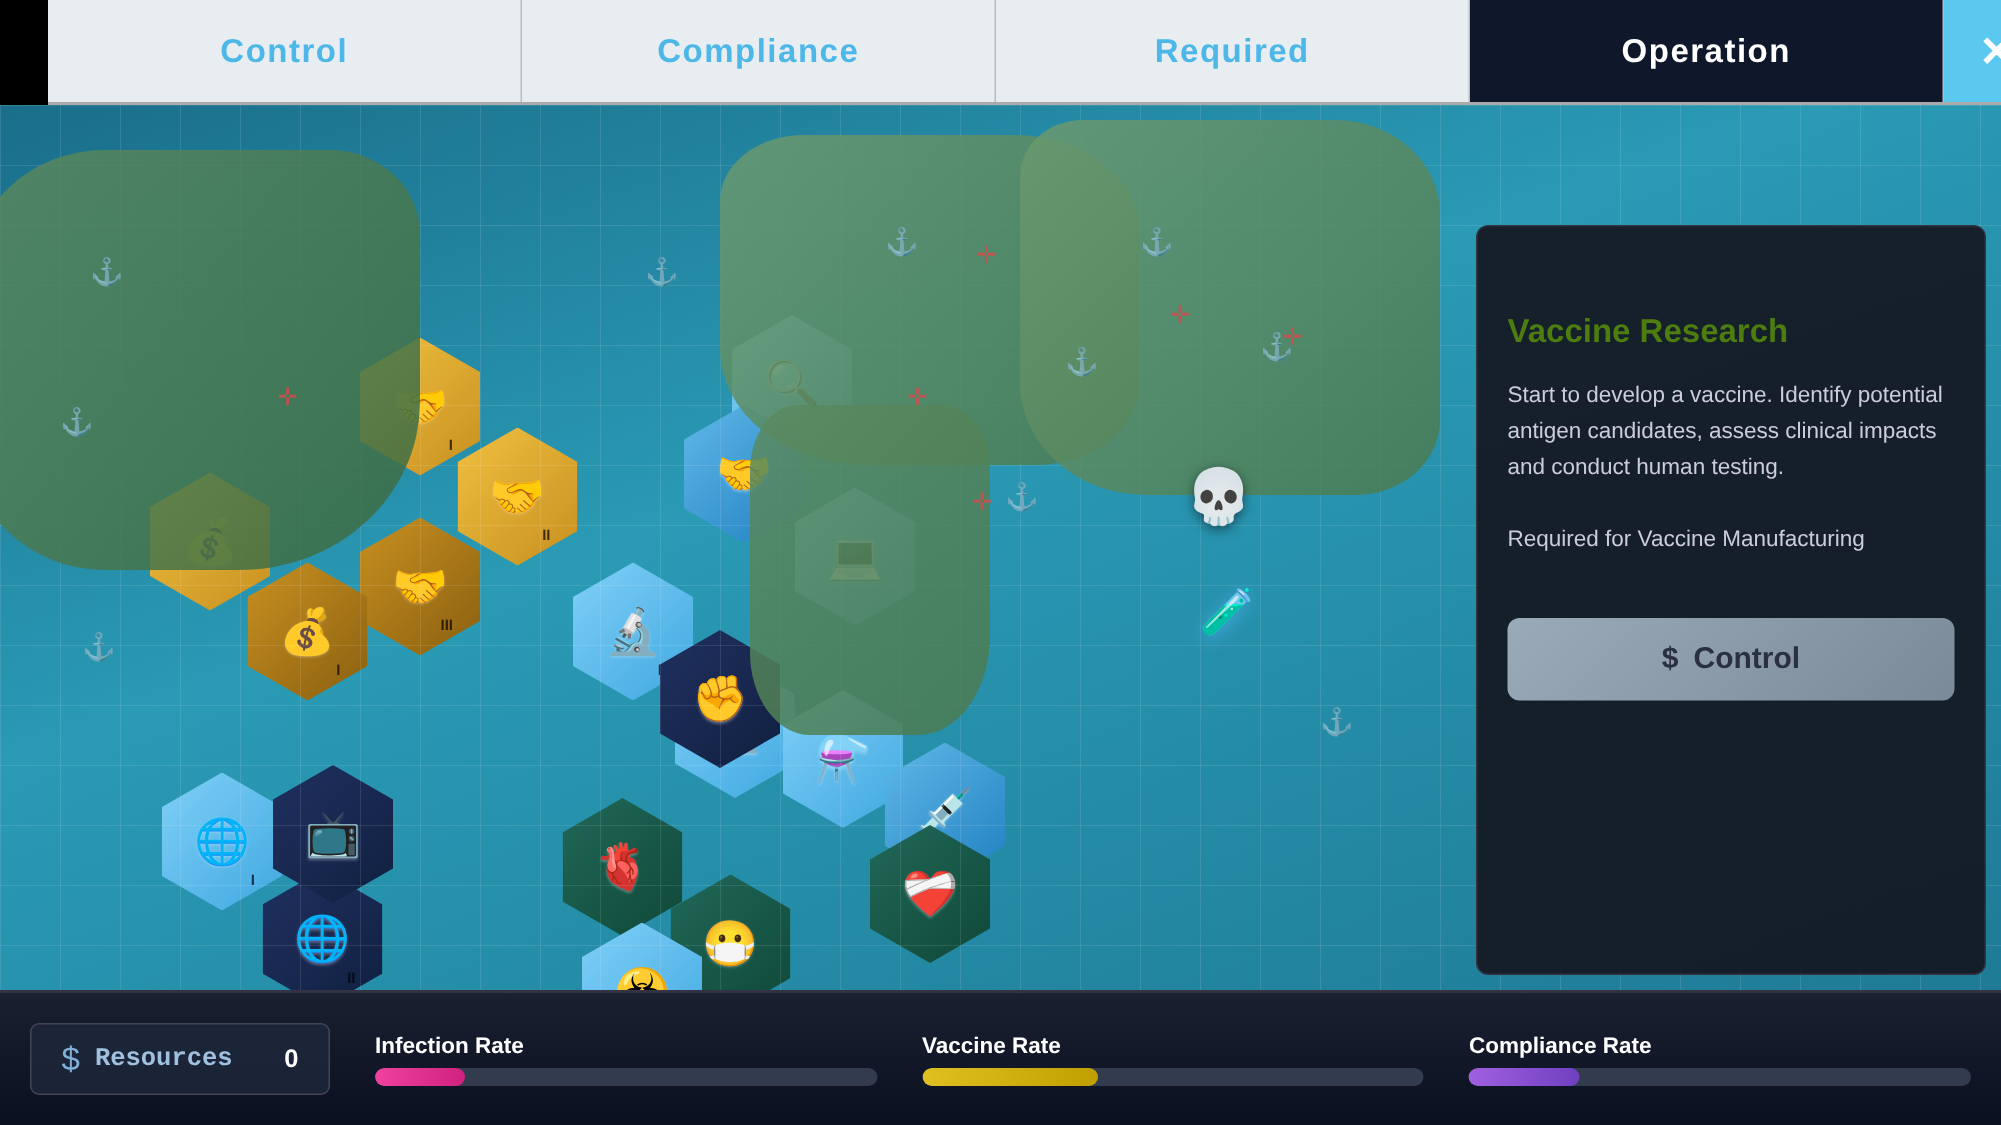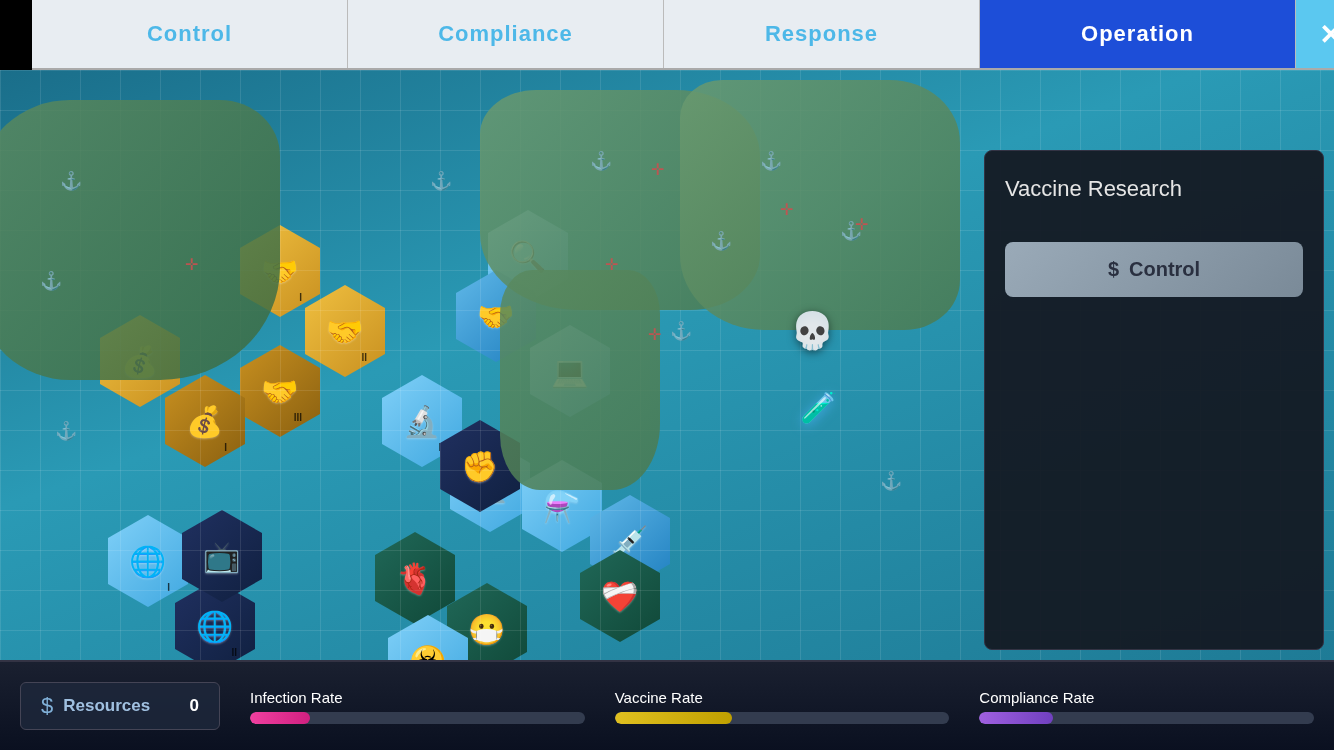--- a/index.html
+++ b/index.html
@@ -30,21 +30,21 @@
       justify-content: center;
       font-size: 22px;
       font-weight: bold;
       color: #4db8e8;
       background: #e8edf2;
       border-right: 1px solid #bbb;
       cursor: pointer;
       letter-spacing: 1px;
     }
     .tab.active {
-      background: #1d4ed8;
+      background: #0f172a;
       color: #fff;
     }
     .tab-close {
       width: 70px;
       display: flex;
       align-items: center;
       justify-content: center;
       background: #5bc8f0;
       cursor: pointer;
       font-size: 28px;
@@ -135,23 +135,24 @@
       background: rgba(20, 25, 35, 0.95);
       border: 1px solid #334;
       border-radius: 8px;
       padding: 25px 20px;
       z-index: 50;
       color: #fff;
     }
 
     #info-panel h2 {
       font-size: 22px;
-      font-weight: normal;
-      color: #e5e5e5;
+      font-weight: bold;
+      color: #4d7c0f;
       margin-bottom: 18px;
+      margin-top: 32px;
     }
 
     #info-panel p {
       font-size: 15px;
       line-height: 1.6;
       color: #ccd;
     }
 
     #revert-btn {
       display: flex;
@@ -199,39 +200,40 @@
 
     #resources-box .dollar-icon {
       font-size: 22px;
       color: #80b0d8;
     }
 
     #resources-box .resources-label {
       font-size: 17px;
       color: #a0c0e0;
       font-weight: bold;
+      font-family: Liberation Mono, monospace;
     }
 
     #resources-box .resources-value {
       font-size: 17px;
       color: #fff;
       font-weight: bold;
       margin-left: auto;
     }
 
     .stat-group {
       display: flex;
       flex-direction: column;
       flex: 1;
       gap: 6px;
     }
 
     .stat-label {
       font-size: 15px;
-      font-weight: normal;
+      font-weight: bold;
       color: #fff;
     }
 
     .stat-bar-bg {
       width: 100%;
       height: 12px;
       background: rgba(60,70,90,0.8);
       border-radius: 6px;
       overflow: hidden;
     }
@@ -297,21 +299,21 @@
       z-index: 2;
       opacity: 0.85;
     }
   </style>
 </head>
 <body>
 
 <div id="tab-bar">
   <div class="tab">Control</div>
   <div class="tab">Compliance</div>
-  <div class="tab">Response</div>
+  <div class="tab">Required</div>
   <div class="tab active">Operation</div>
   <div class="tab-close">✕</div>
 </div>
 
 <div id="map-area">
 
   <div class="land-north-america"></div>
   <div class="land-europe"></div>
   <div class="land-africa"></div>
   <div class="land-asia"></div>
@@ -411,20 +413,21 @@
   </div>
   <div class="hex hex-teal" style="top:513px;left:447px;">
     <span class="hex-icon">😷</span>
   </div>
   <div class="hex hex-blue-light" style="top:545px;left:388px;">
     <span class="hex-icon">☣️</span>
   </div>
 
   <div id="info-panel">
     <h2>Vaccine Research</h2>
+    <p>Start to develop a vaccine. Identify potential antigen candidates, assess clinical impacts and conduct human testing.<br><br>Required for Vaccine Manufacturing</p>
     <button id="revert-btn">
       <span>$</span>
       <span>Control</span>
     </button>
   </div>
 
 </div>
 
 <div id="bottom-bar">
 

